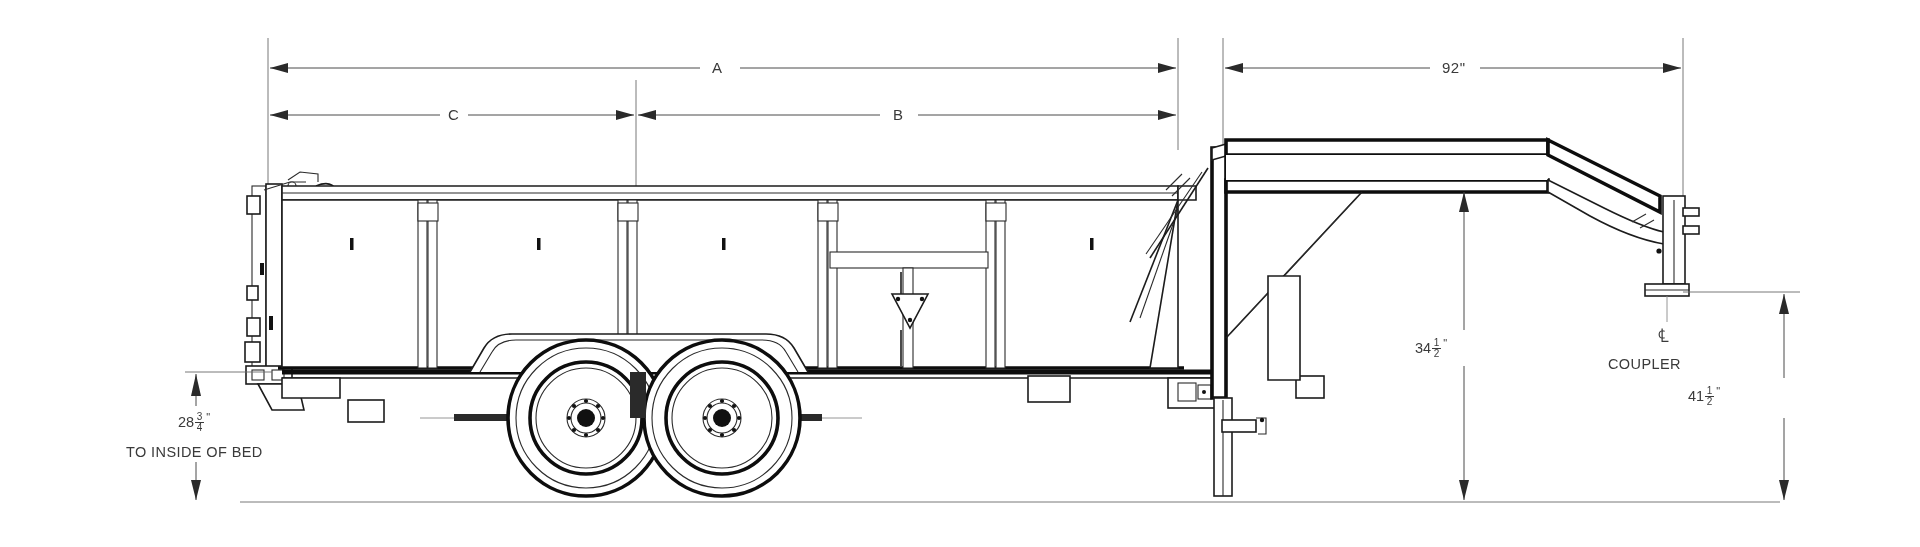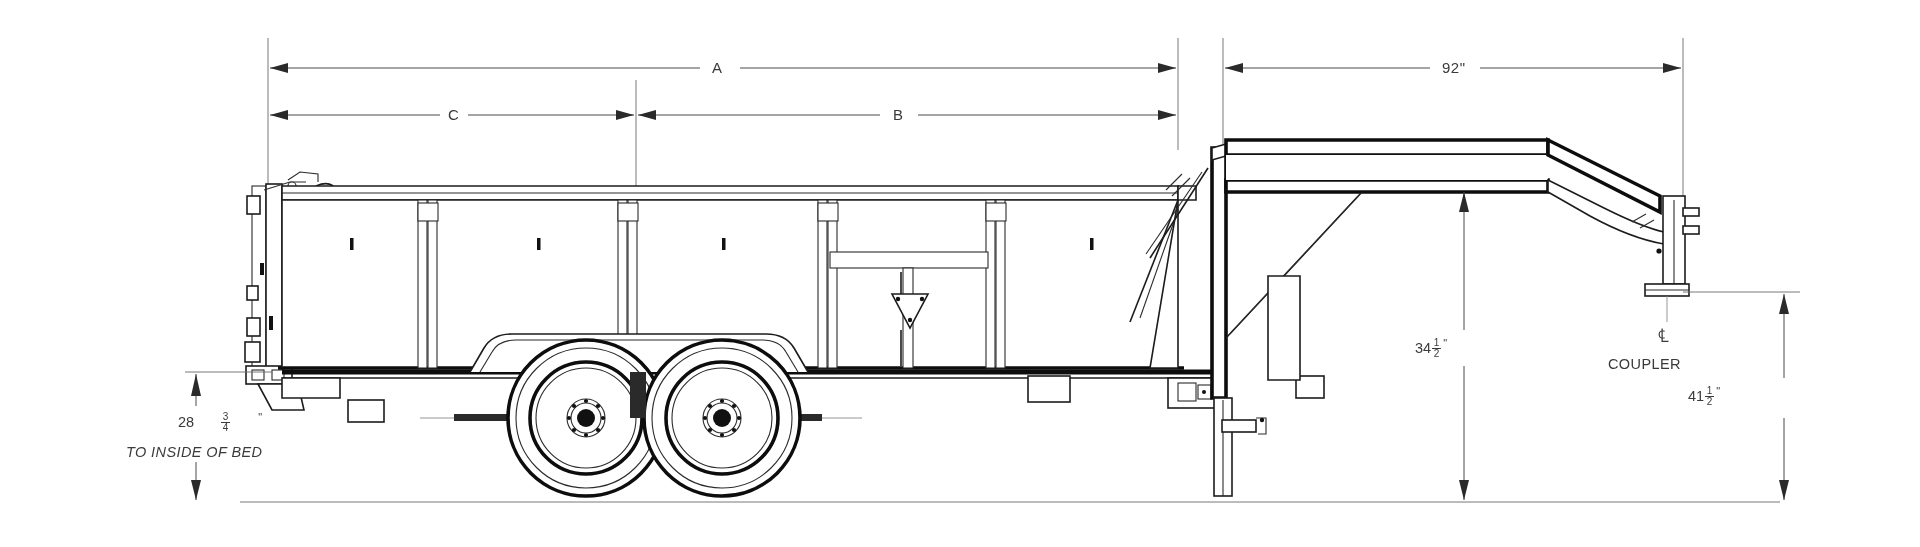--- a/index.html
+++ b/index.html
@@ -394,29 +394,29 @@
   <div class="fracdim" style="left:1688px; top:386px;">
     <span class="whole">41</span>
     <span class="frac">
       <span class="num">1</span>
       <span class="bar"></span>
       <span class="den">2</span>
     </span>
     <span class="unit">"</span>
   </div>
 
-  <div class="fracdim" style="left:178px; top:412px;gap:26px;">
+  <div class="fracdim" style="left:178px; top:412px;">
     <span class="whole">28</span>
     <span class="frac">
       <span class="num">3</span>
       <span class="bar"></span>
       <span class="den">4</span>
     </span>
     <span class="unit">"</span>
   </div>
 
-  <div class="stack-note" style="left:126px; top:444px; width:180px;font-style:italic;">TO INSIDE OF BED</div>
+  <div class="stack-note" style="left:126px; top:444px; width:180px;">TO INSIDE OF BED</div>
 
   <div class="lbl lbl-cl" style="left:1658px; top:326px;">℄</div>
 
   <div class="stack-note" style="left:1608px; top:356px; width:118px;">COUPLER</div>
 
 </div>
 
 </body></html>

